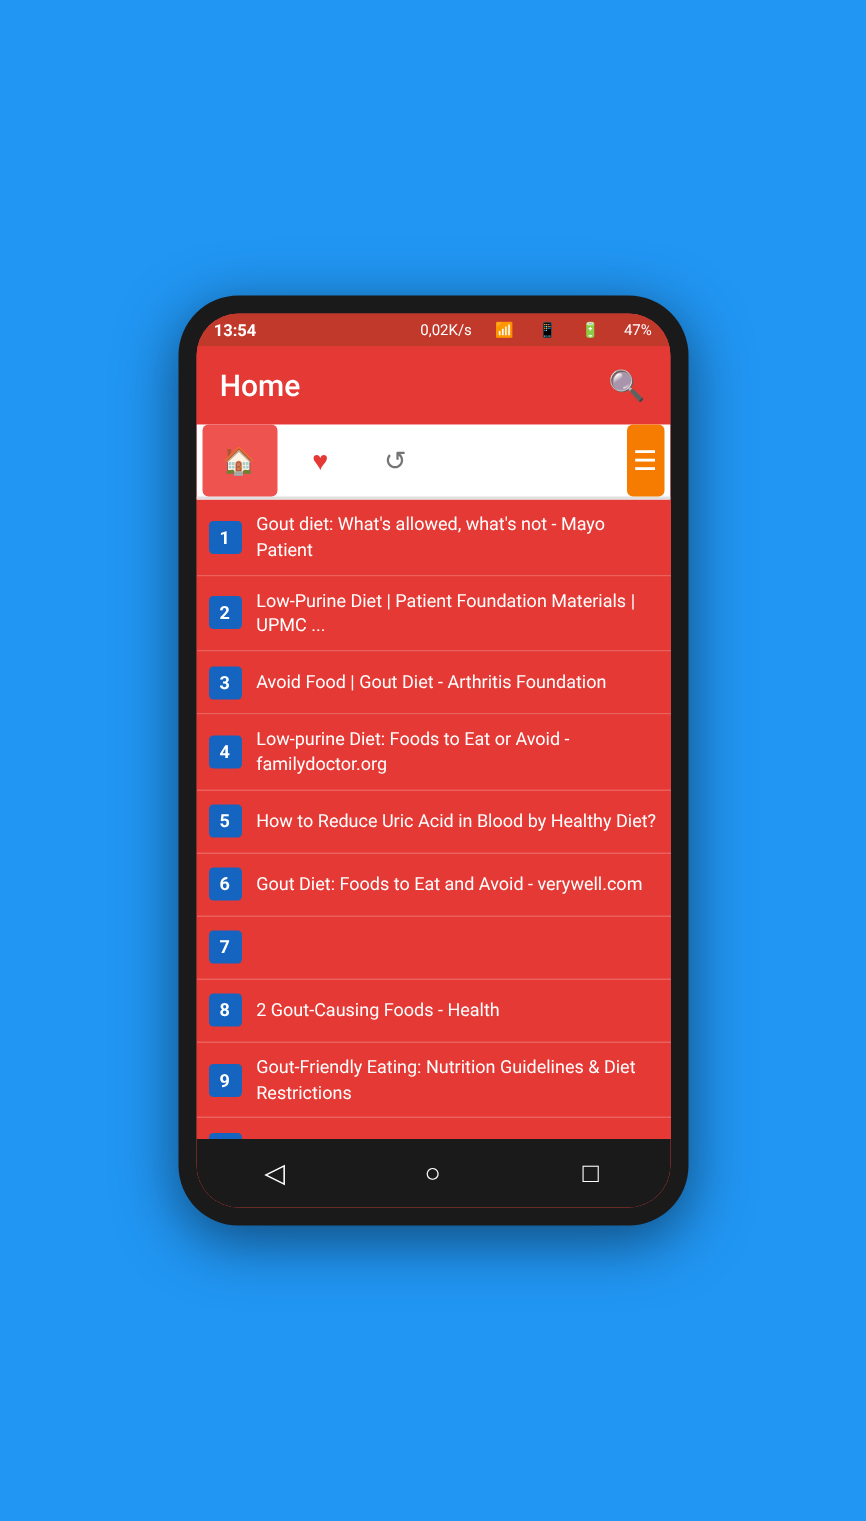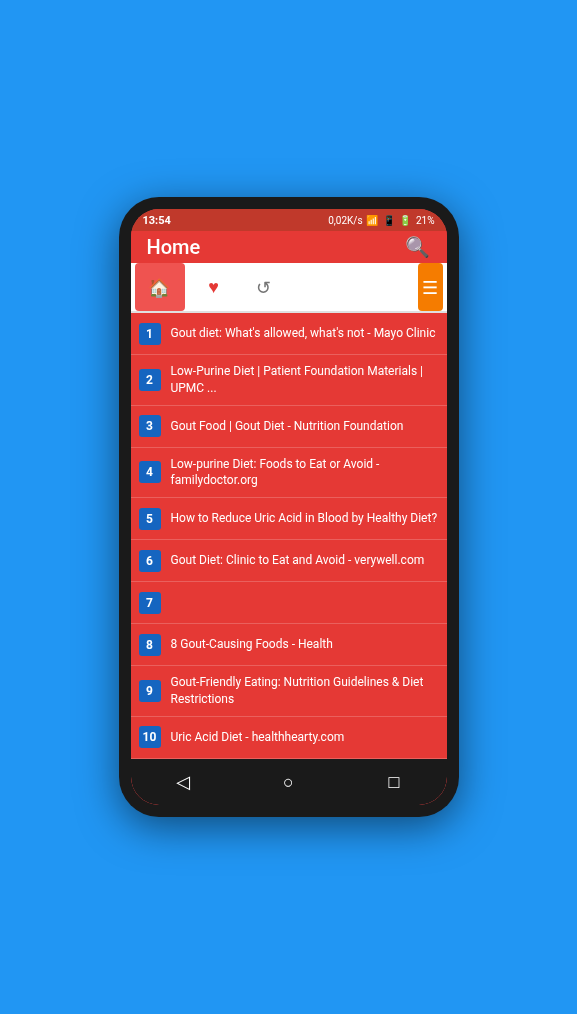--- a/index.html
+++ b/index.html
@@ -39,32 +39,32 @@
       height: 22px;
     }
     .status-time {
       color: white;
       font-size: 11px;
       font-weight: bold;
     }
     .status-right {
       display: flex;
       align-items: center;
-      gap: 4px;
+      gap: 16px;
       color: white;
       font-size: 10px;
     }
     
     .app-bar {
       background: #e53935;
       display: flex;
       justify-content: space-between;
       align-items: center;
       padding: 8px 16px;
-      height: 32px;
+      height: 52px;
     }
     .app-title {
       color: white;
       font-size: 20px;
       font-weight: 500;
     }
     .search-icon-btn {
       color: white;
       font-size: 20px;
       cursor: pointer;
@@ -168,21 +168,21 @@
 <div class="phone-frame">
   <div class="phone-screen">
 
     <div class="status-bar">
       <span class="status-time">13:54</span>
       <div class="status-right">
         <span>0,02K/s</span>
         <span>📶</span>
         <span>📱</span>
         <span>🔋</span>
-        <span>21%</span>
+        <span>47%</span>
       </div>
     </div>
 
     <div class="app-bar">
       <span class="app-title">Home</span>
       <button class="search-icon-btn">🔍</button>
     </div>
 
     <div class="tab-bar">
       <div class="tab-item active">
@@ -196,48 +196,48 @@
       </div>
       <div style="flex:2.5"></div>
       <div class="tab-item menu-icon">
         <span>☰</span>
       </div>
     </div>
 
     <div class="list-container">
     <div class="list-item">
           <span class="item-number">1</span>
-          <span class="item-text">Gout diet: What's allowed, what's not - Mayo Clinic</span>
+          <span class="item-text">Gout diet: What's allowed, what's not - Mayo Patient</span>
         </div>
         <div class="list-item">
           <span class="item-number">2</span>
           <span class="item-text">Low-Purine Diet | Patient Foundation Materials | UPMC ...</span>
         </div>
         <div class="list-item">
           <span class="item-number">3</span>
-          <span class="item-text">Gout Food | Gout Diet - Nutrition Foundation</span>
+          <span class="item-text">Avoid Food | Gout Diet - Arthritis Foundation</span>
         </div>
         <div class="list-item">
           <span class="item-number">4</span>
           <span class="item-text">Low-purine Diet: Foods to Eat or Avoid - familydoctor.org</span>
         </div>
         <div class="list-item">
           <span class="item-number">5</span>
           <span class="item-text">How to Reduce Uric Acid in Blood by Healthy Diet?</span>
         </div>
         <div class="list-item">
           <span class="item-number">6</span>
-          <span class="item-text">Gout Diet: Clinic to Eat and Avoid - verywell.com</span>
+          <span class="item-text">Gout Diet: Foods to Eat and Avoid - verywell.com</span>
         </div>
         <div class="list-item">
           <span class="item-number">7</span>
         </div>
         <div class="list-item">
           <span class="item-number">8</span>
-          <span class="item-text">8 Gout-Causing Foods - Health</span>
+          <span class="item-text">2 Gout-Causing Foods - Health</span>
         </div>
         <div class="list-item">
           <span class="item-number">9</span>
           <span class="item-text">Gout-Friendly Eating: Nutrition Guidelines &amp; Diet Restrictions</span>
         </div>
         <div class="list-item">
           <span class="item-number">10</span>
           <span class="item-text">Uric Acid Diet - healthhearty.com</span>
         </div>
       </div>

